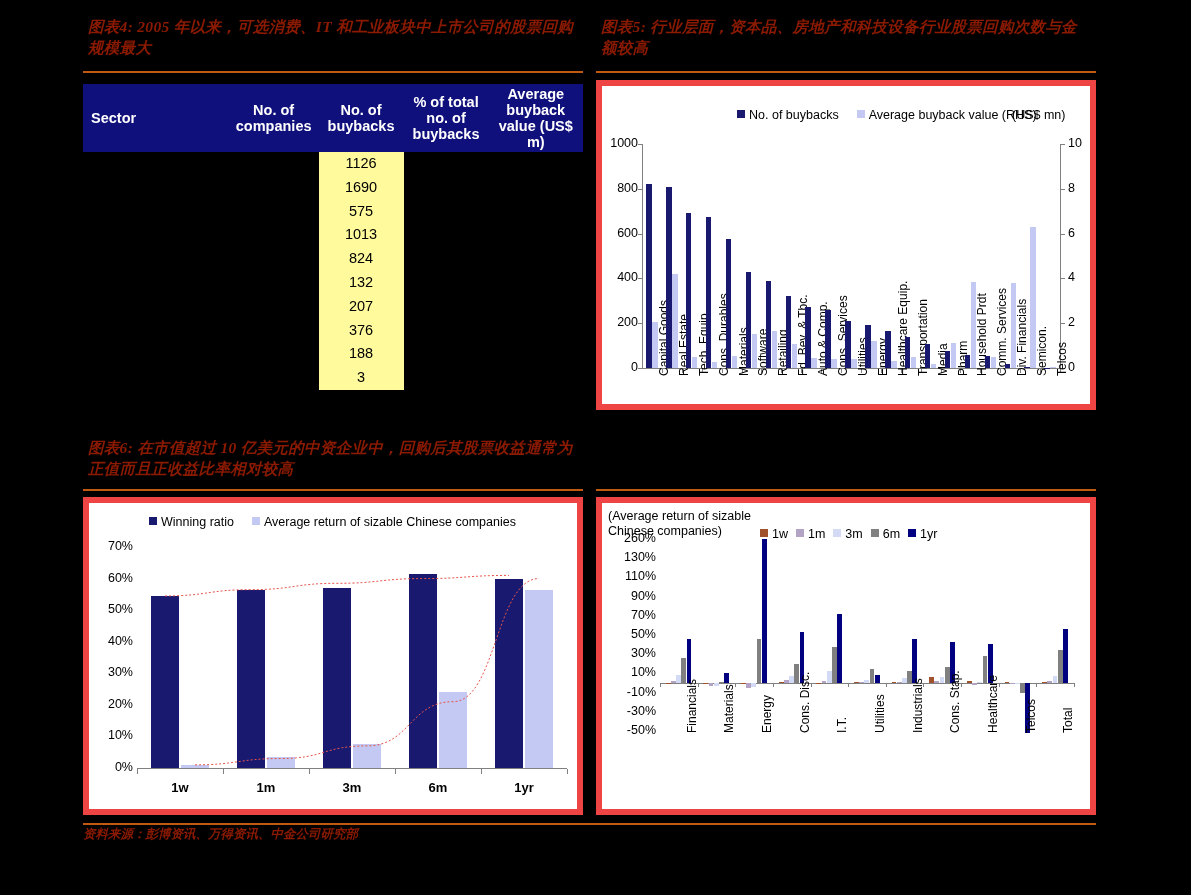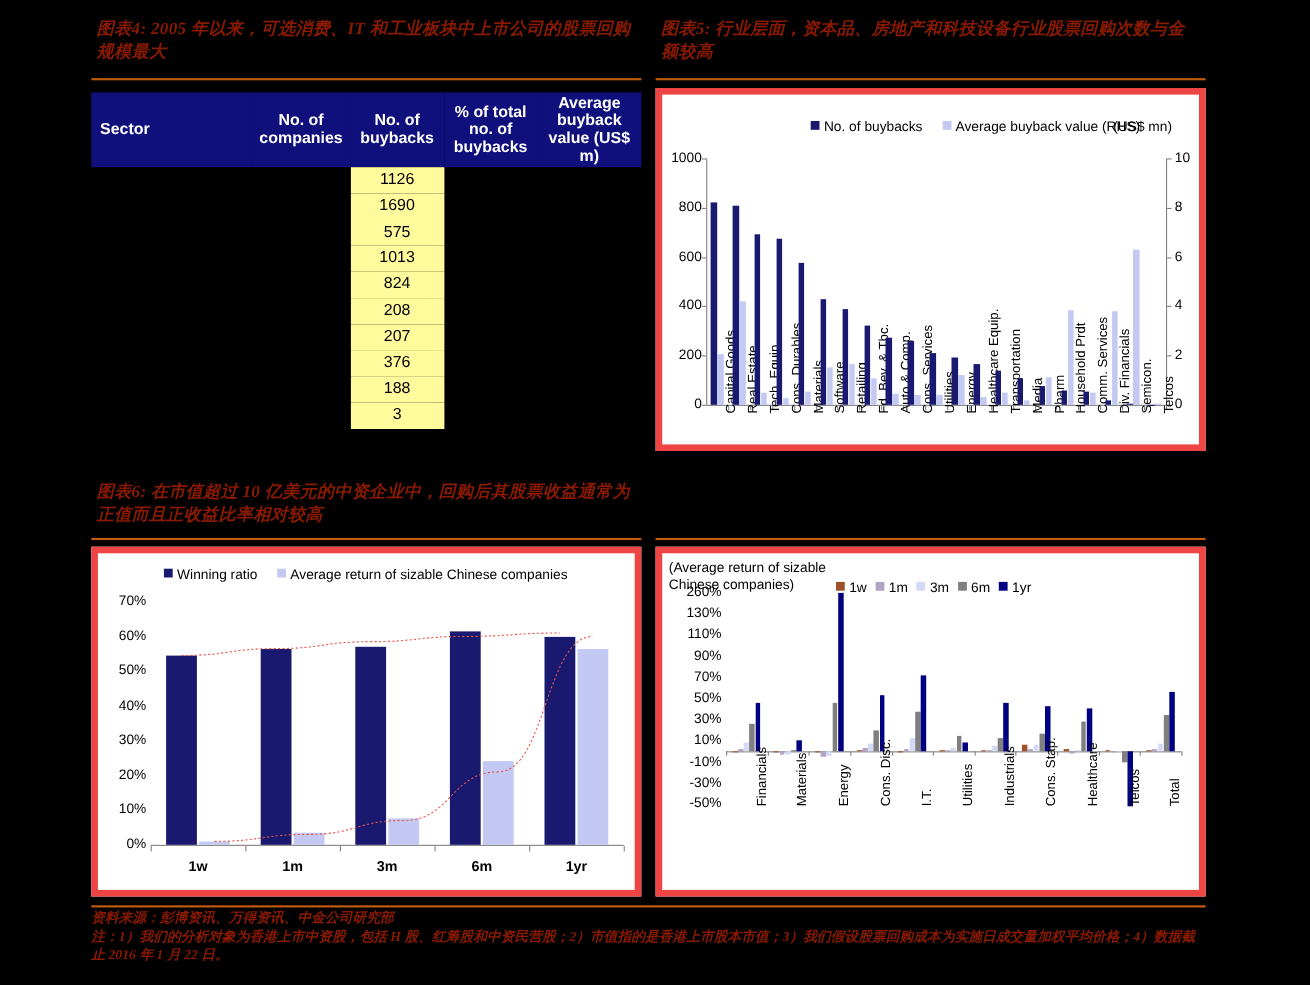--- a/index.html
+++ b/index.html
@@ -113,21 +113,21 @@
         <tr>
             <td class="sec">Materials</td>
             <td>30</td>
             <td class="hl">824</td>
             <td>13%</td>
             <td>0.46</td>
           </tr>
         <tr>
             <td class="sec">Cons. Stap.</td>
             <td>16</td>
-            <td class="hl">208</td>
+            <td class="hl">132</td>
             <td>4%</td>
             <td>2.50</td>
           </tr>
         <tr>
             <td class="sec">Healthcare</td>
             <td>11</td>
             <td class="hl">207</td>
             <td>3%</td>
             <td>0.62</td>
           </tr>
@@ -421,15 +421,14 @@
         <div class="bar" style="left: 455.782px; top: 147.36px; width: 4.8px; height: 32.64px; background: rgb(128, 128, 128);"></div>
         <div class="bar" style="left: 460.982px; top: 126.24px; width: 4.8px; height: 53.76px; background: rgb(0, 0, 128);"></div>
         <div class="tick" style="left: 434.364px; top: 180px; height: 4px;"></div>
         <div class="cat" style="left: 459.182px; top: 230px;">Total</div>
         <div class="tick" style="left: 472px; top: 180px; height: 4px;"></div>
       </div>
   </div>
 
   <div class="foot-rule" style="left:83px;top:823px;width:1013px;"></div>
   <div class="foot" style="left:83px;top:826px;width:1013px;">资料来源：彭博资讯、万得资讯、中金公司研究部</div>
-  <div class="foot" style="left:83px;top:843px;width:1013px;">注：1）我们的分析对象为香港上市中资股，包括 H 股、红筹股和中资民营股；2）市值指的是香港上市股本市值；3）我们假设股票回购成本为实施日成交量加权平均价格；4）数据截止 2016 年 1 月 22 日。</div>
 
 </div>
 
 </body></html>

